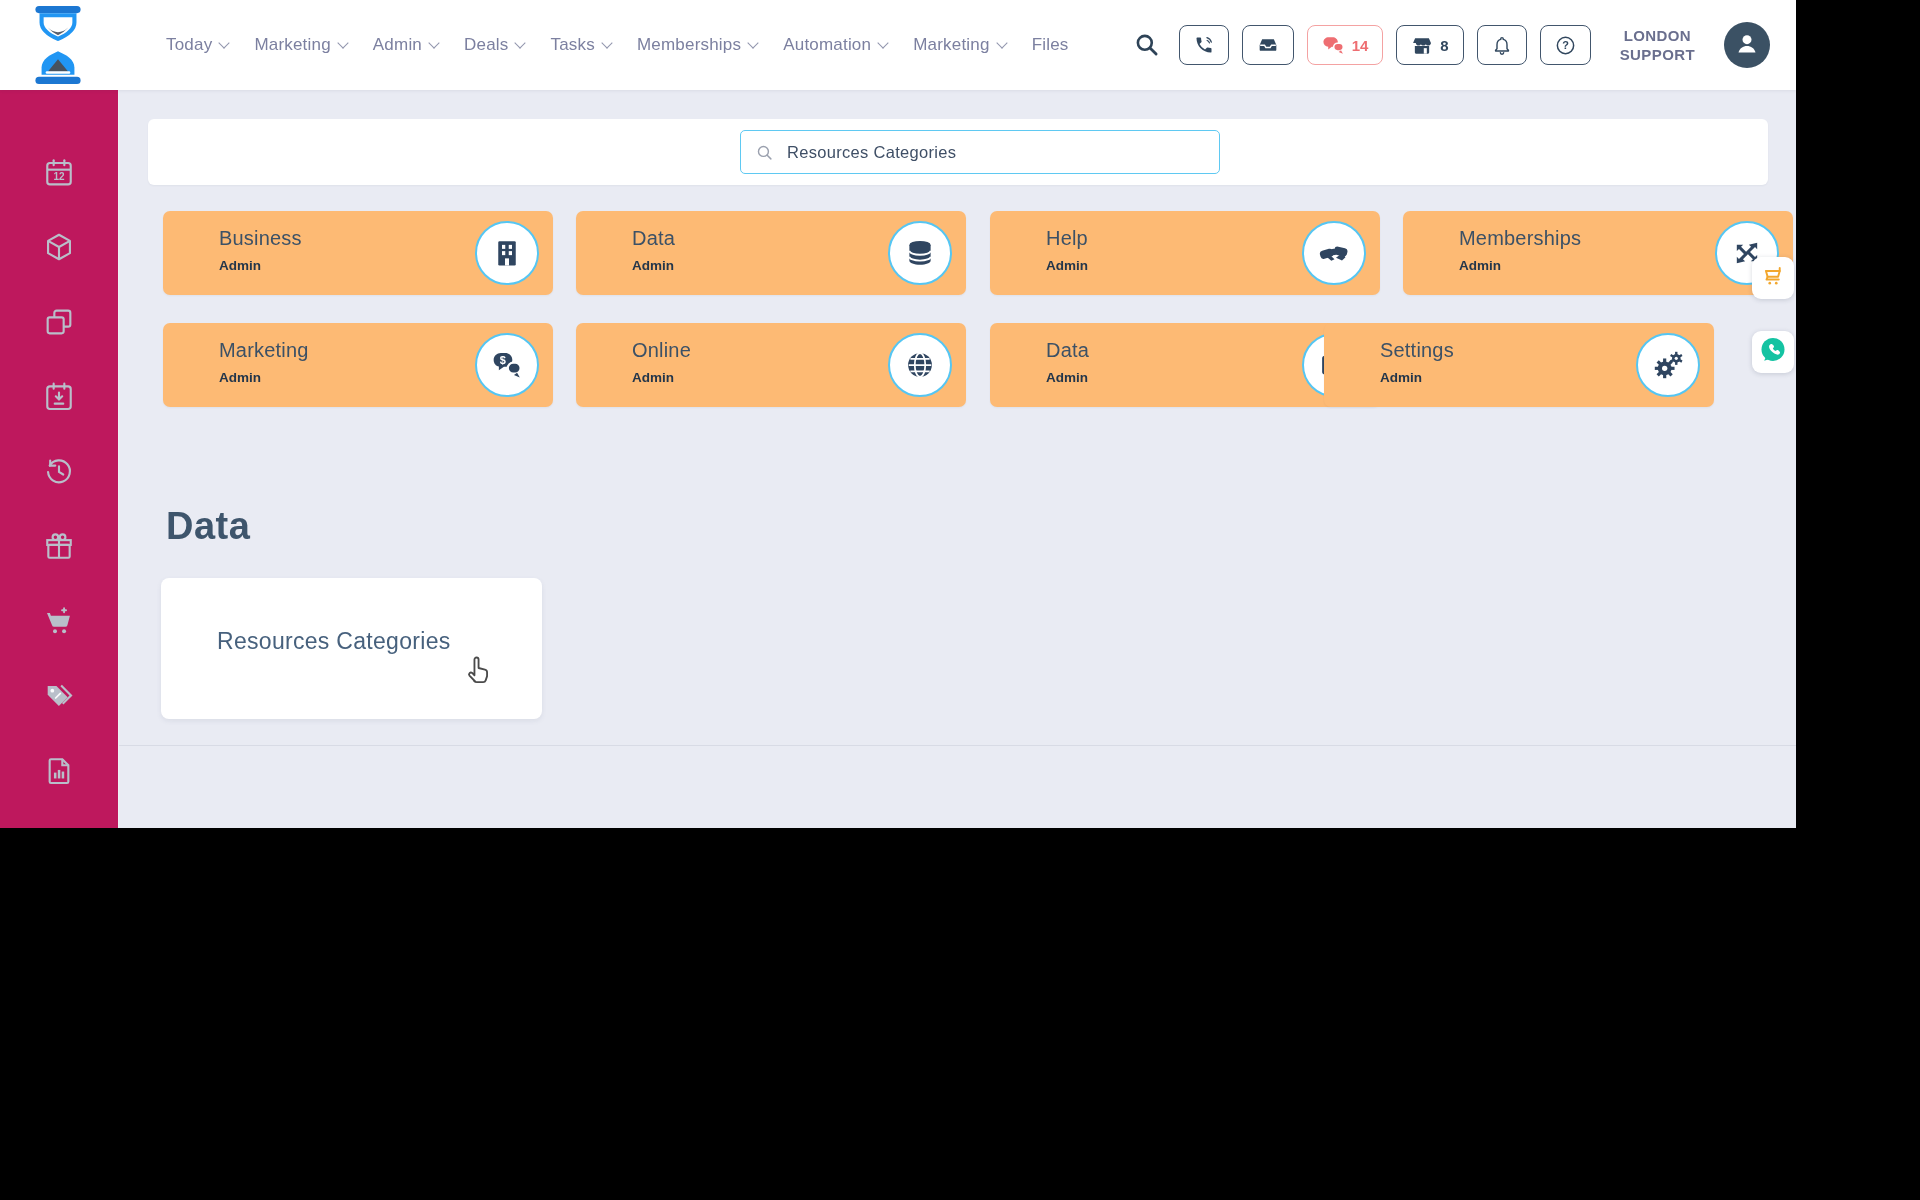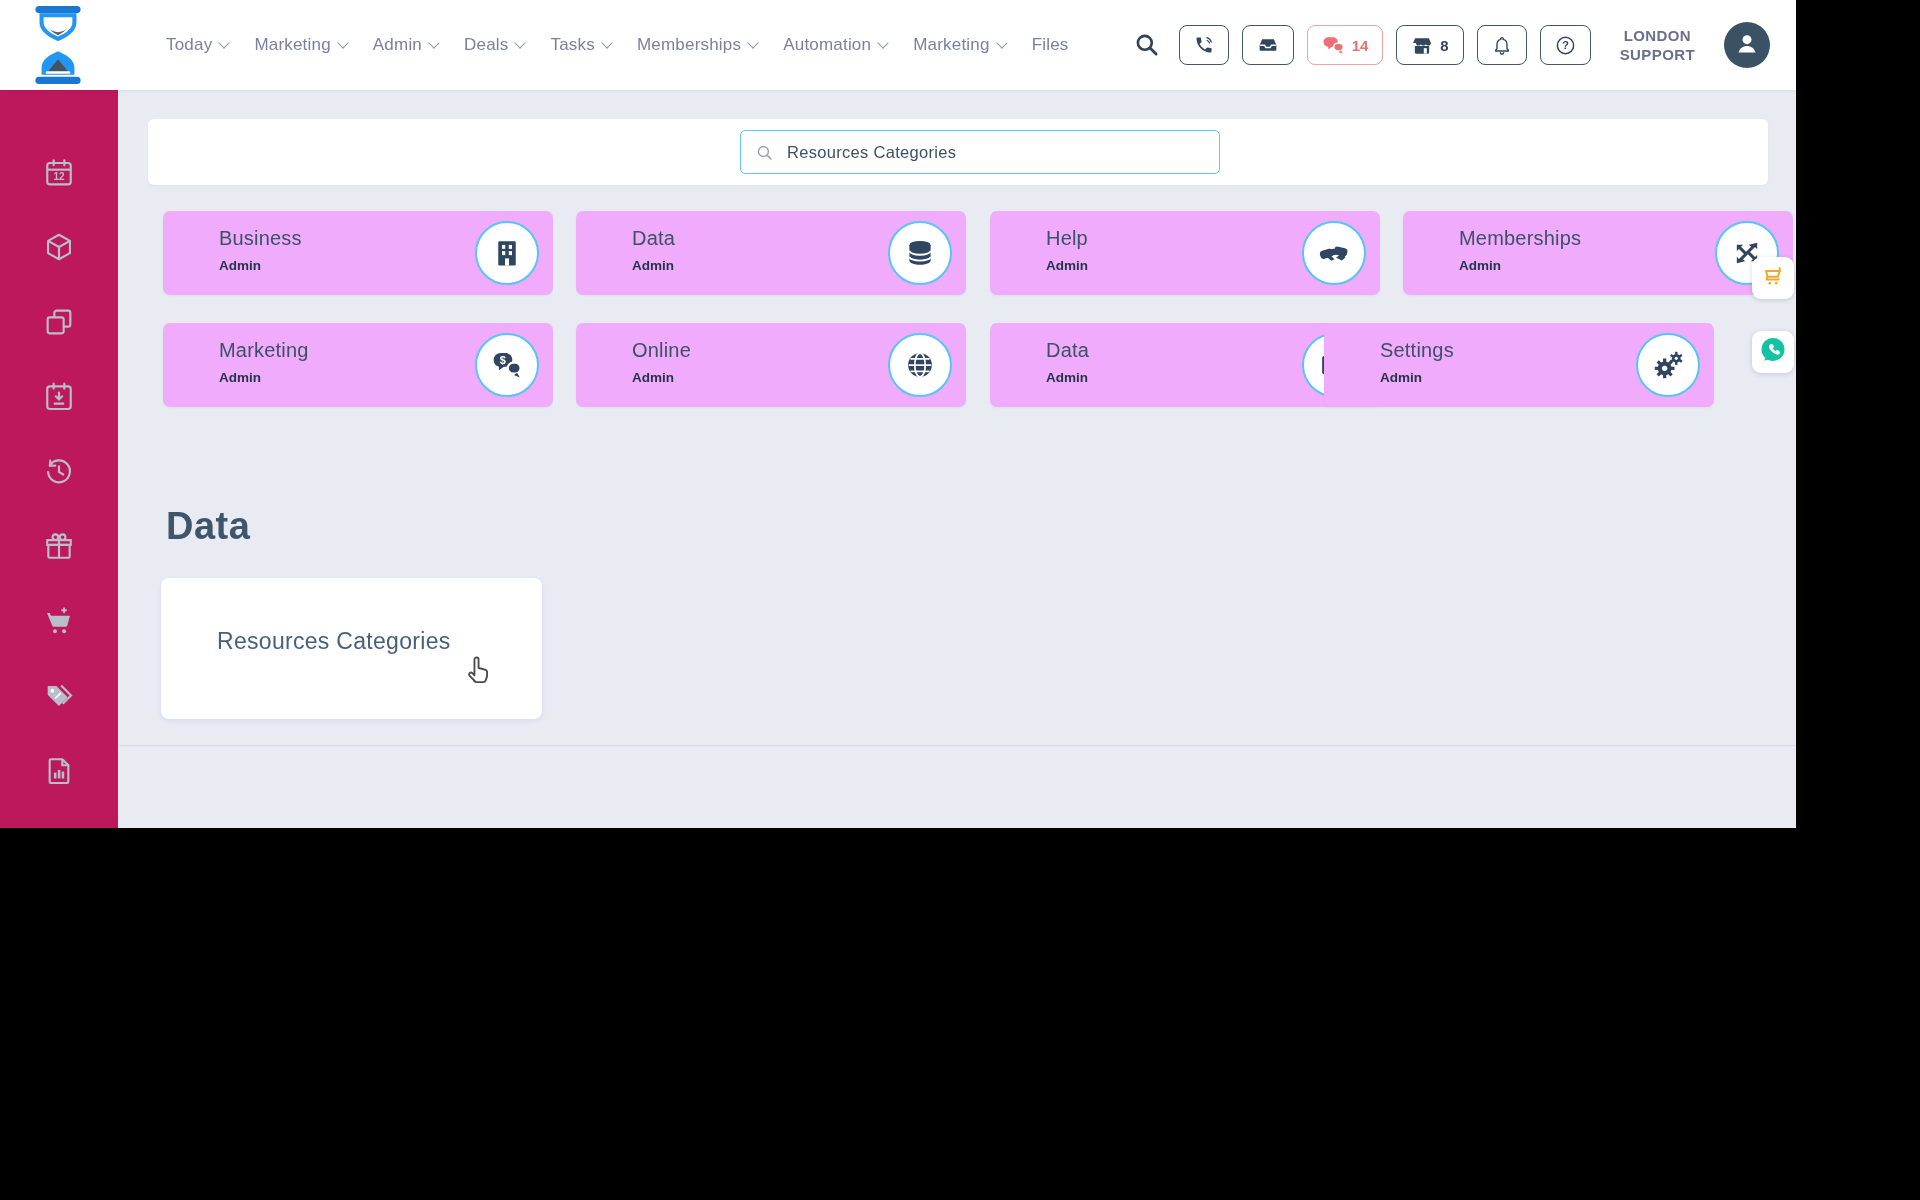--- a/index.html
+++ b/index.html
@@ -35,21 +35,21 @@
 
   
   .search-card{position:absolute;left:148px;top:119px;width:1620px;height:66px;background:#fff;
     border-radius:6px;box-shadow:0 1px 2px rgba(40,50,80,.05);}
   .search-box{position:absolute;left:740px;top:130px;width:480px;height:44px;background:#fff;
     border:1.6px solid #5fc9f2;border-radius:5px;box-sizing:border-box;display:flex;align-items:center;}
   .search-box svg{margin-left:15px;flex:0 0 auto;}
   .search-box input{border:none;outline:none;flex:1;font-size:16.5px;color:#3f4f66;margin-left:12px;
     font-family:"Liberation Sans",sans-serif;letter-spacing:.3px;background:transparent;}
 
-  .cat-card{position:absolute;width:390px;height:84px;background:#f0abfc;border-radius:7px;
+  .cat-card{position:absolute;width:390px;height:84px;background:#fdba74;border-radius:7px;
     box-shadow:0 1px 2px rgba(40,50,80,.05);cursor:pointer;}
   .cat-title{position:absolute;left:56px;top:16px;font-size:20px;color:#3c5166;font-weight:500;
     letter-spacing:.2px;}
   .cat-sub{position:absolute;left:56px;top:47px;font-size:13.5px;color:#24364a;font-weight:700;}
   .cat-icon{position:absolute;right:14px;top:50%;transform:translateY(-50%);width:64px;height:64px;
     border:2px solid #55c6f3;border-radius:50%;display:flex;align-items:center;justify-content:center;
     background:#fff;box-sizing:border-box;}
 
   .section-heading{position:absolute;left:166px;top:505px;font-size:38px;font-weight:600;color:#3e556c;
     letter-spacing:.5px;margin:0;}

